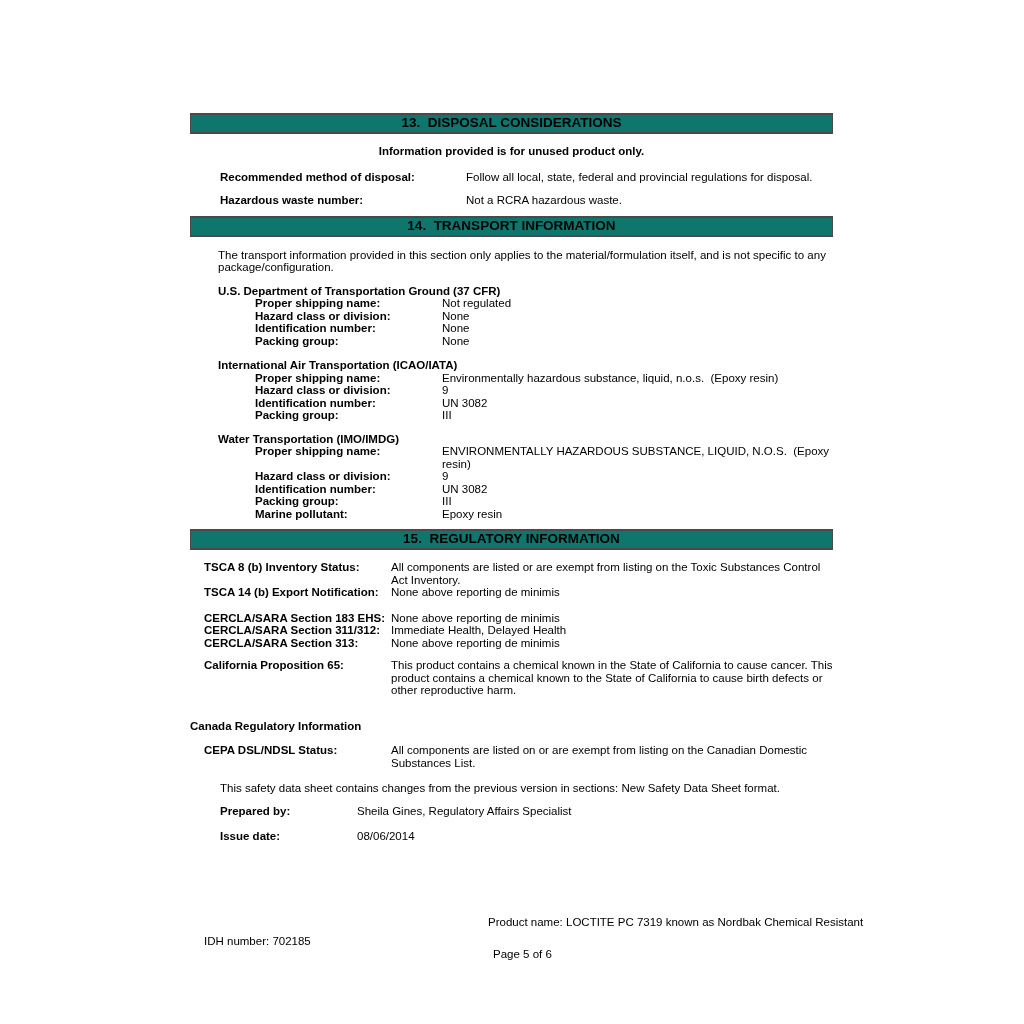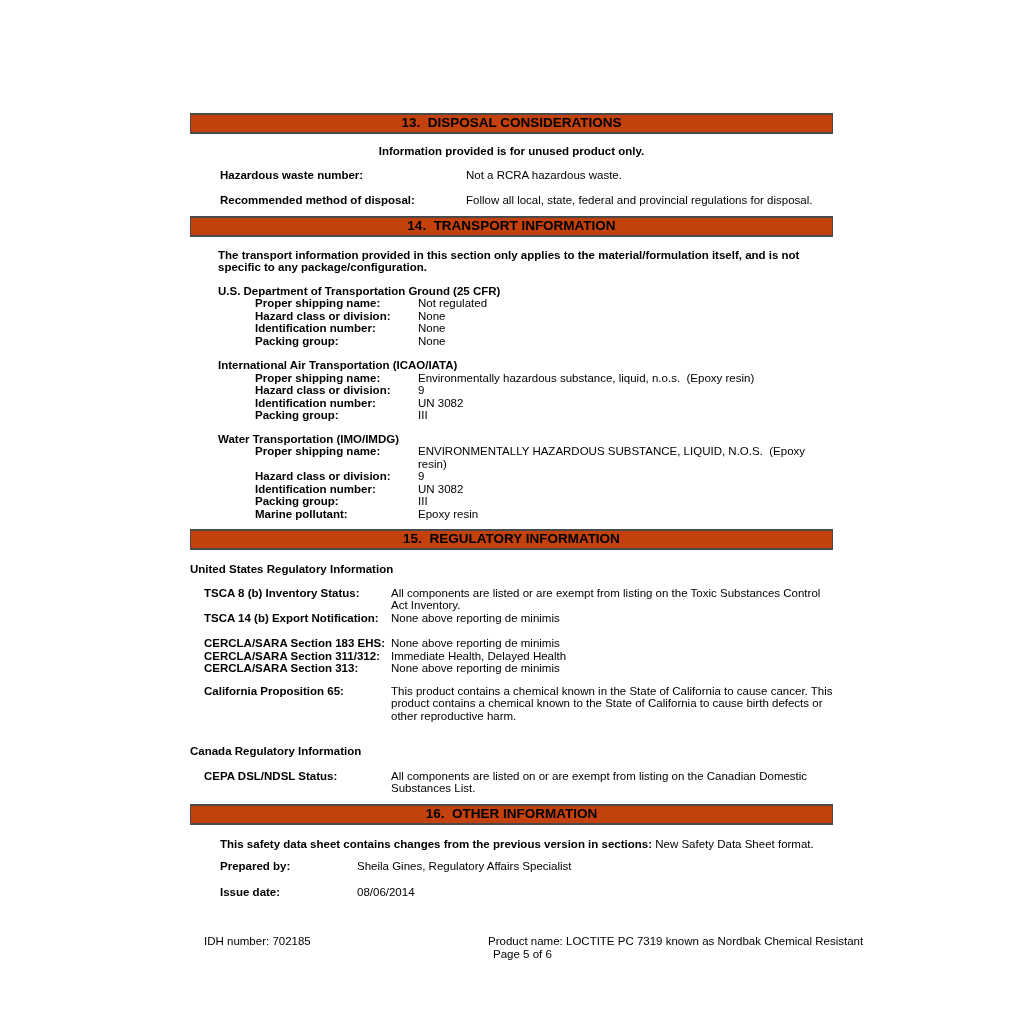--- a/index.html
+++ b/index.html
@@ -4,72 +4,72 @@
 <style>
   html, body { margin:0; padding:0; }
   body {
     width:1024px; height:1024px; background:#ffffff; position:relative;
     font-family:"Liberation Sans", sans-serif; color:#000;
     font-size:11.5px; line-height:12.5px;
     -webkit-font-smoothing:antialiased;
   }
   .content { position:absolute; left:190px; top:0; width:643px; }
   .secbar {
-    box-sizing:border-box; height:21px; background:#c2410c;
+    box-sizing:border-box; height:21px; background:#0f766e;
     border:1px solid #4a4a4a; border-top-width:2px; border-bottom-width:2px;
     text-align:center; font-weight:bold; font-size:13.5px; line-height:16.5px;
     white-space:pre;
   }
-  .b { font-weight:bold; }
+  .b { font-weight:normal; }
   .center-note { text-align:center; font-weight:bold; }
   .row { display:flex; align-items:flex-start; }
   .lbl { font-weight:bold; flex:none; }
   .val { white-space:pre-wrap; flex:1; }
   
   .s13 .lbl { margin-left:30px; width:246px; }
   .group-heading { font-weight:bold; margin-left:28px; }
-  .s14 .lbl { margin-left:65px; width:163px; }
+  .s14 .lbl { margin-left:65px; width:187px; }
   .s15 .lbl { margin-left:14px; width:187px; }
   .s15-heading { font-weight:bold; }
   .s16 .lbl { margin-left:30px; width:137px; }
   .s16-changes { margin-left:30px; }
   
   .mt-bar13 { margin-top:113px; }
   .mt11 { margin-top:11px; }
   .mt13 { margin-top:13px; }
   .mt12 { margin-top:12px; }
   .mt10 { margin-top:10px; }
   .mt9  { margin-top:9px; }
   .mt23 { margin-top:23px; }
   .footer-item { position:absolute; white-space:pre; }
   #footer-idh { left:204px; top:935px; }
-  #footer-product { left:488px; top:935px; }
+  #footer-product { left:488px; top:916px; }
   #footer-page { left:493px; top:948px; }
 </style>
 </head>
 <body>
 
 <div class="content">
 
   <div class="secbar mt-bar13">13.  DISPOSAL CONSIDERATIONS</div>
   <div class="center-note mt11">Information provided is for unused product only.</div>
+  <div class="row s13 mt13">
+    <span class="lbl">Recommended method of disposal:</span>
+    <span class="val">Follow all local, state, federal and provincial regulations for disposal.</span>
+  </div>
   <div class="row s13 mt11">
     <span class="lbl">Hazardous waste number:</span>
     <span class="val">Not a RCRA hazardous waste.</span>
-  </div>
-  <div class="row s13 mt13">
-    <span class="lbl">Recommended method of disposal:</span>
-    <span class="val">Follow all local, state, federal and provincial regulations for disposal.</span>
   </div>
 
   <div class="secbar mt9">14.  TRANSPORT INFORMATION</div>
   <div class="b mt12" style="margin-left:28px;">The transport information provided in this section only applies to the material/formulation itself, and is not specific to any package/configuration.</div>
 
   <div class="s14 mt11">
-    <div class="group-heading">U.S. Department of Transportation Ground (25 CFR)</div>
+    <div class="group-heading">U.S. Department of Transportation Ground (37 CFR)</div>
     <div class="row">
       <span class="lbl">Proper shipping name:</span>
       <span class="val">Not regulated</span>
     </div>
     <div class="row">
       <span class="lbl">Hazard class or division:</span>
       <span class="val">None</span>
     </div>
     <div class="row">
       <span class="lbl">Identification number:</span>
@@ -119,21 +119,20 @@
       <span class="lbl">Packing group:</span>
       <span class="val">III</span>
     </div>
     <div class="row">
       <span class="lbl">Marine pollutant:</span>
       <span class="val">Epoxy resin</span>
     </div>
   </div>
 
   <div class="secbar mt9">15.  REGULATORY INFORMATION</div>
-  <div class="s15-heading mt13">United States Regulatory Information</div>
 
   <div class="s15 mt11">
     <div class="row">
       <span class="lbl">TSCA 8 (b) Inventory Status:</span>
       <span class="val">All components are listed or are exempt from listing on the Toxic Substances Control Act Inventory.</span>
     </div>
     <div class="row">
       <span class="lbl">TSCA 14 (b) Export Notification:</span>
       <span class="val">None above reporting de minimis</span>
     </div>
@@ -162,21 +161,20 @@
   </div>
 
   <div class="s15-heading mt23">Canada Regulatory Information</div>
   <div class="s15 mt12">
     <div class="row">
       <span class="lbl">CEPA DSL/NDSL Status:</span>
       <span class="val">All components are listed on or are exempt from listing on the Canadian Domestic Substances List.</span>
     </div>
   </div>
 
-  <div class="secbar mt9">16.  OTHER INFORMATION</div>
   <div class="s16-changes mt13">
     <span class="b">This safety data sheet contains changes from the previous version in sections:</span><span class="val" style="flex:none;"> New Safety Data Sheet format.</span>
   </div>
   <div class="row s16 mt10">
     <span class="lbl">Prepared by:</span>
     <span class="val">Sheila Gines, Regulatory Affairs Specialist</span>
   </div>
   <div class="row s16 mt13">
     <span class="lbl">Issue date:</span>
     <span class="val">08/06/2014</span>

